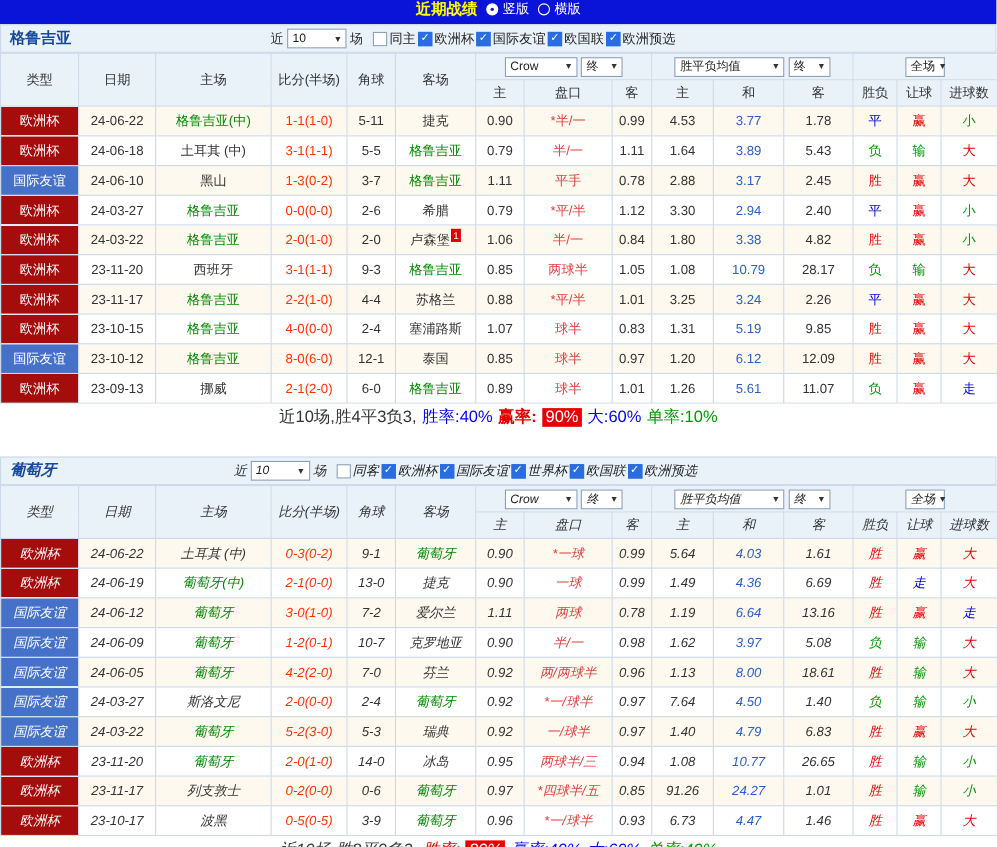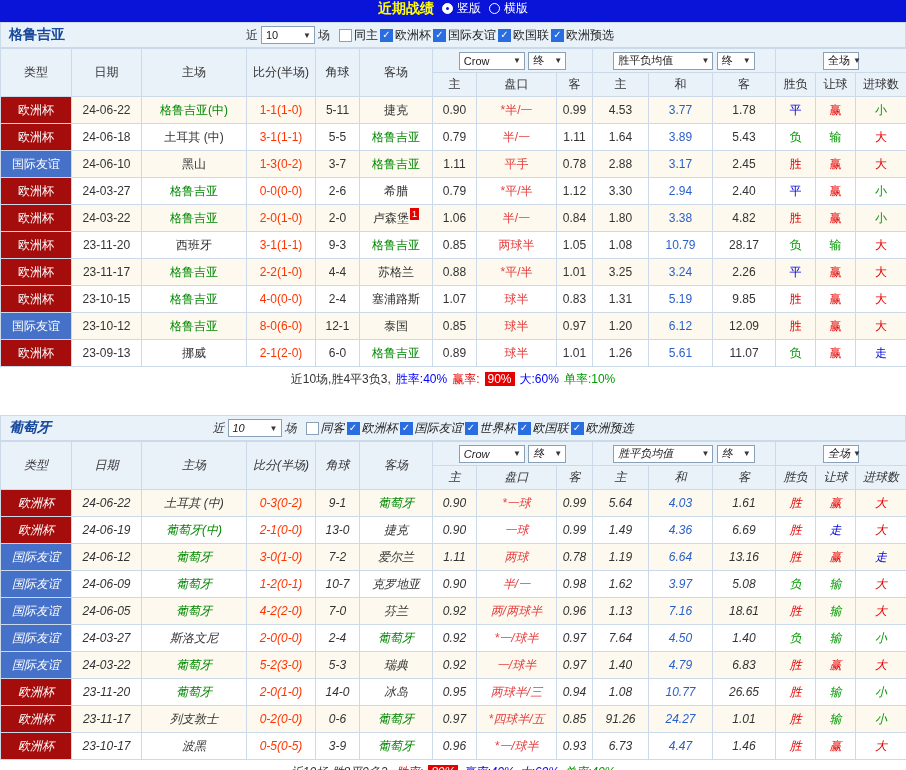--- a/index.html
+++ b/index.html
@@ -76,21 +76,21 @@
   .c-green { color:#009900; }
   .c-blue { color:#0000dd; }
   sup.badge {
     background:#e60000; color:#fff; font-size:9px; line-height:1;
     padding:1px 2px; margin-left:1px; vertical-align:super;
   }
 
   
   .footline {
     height:24px; display:flex; align-items:center; justify-content:center;
-    gap:5px; font-size:12px; background:#fff;
+    gap:5px; font-size:15px; background:#fff;
   }
   .footline .hl { padding:0 3px; }
 </style>
 </head>
 <body>
 
 <div class="topbar">
   <span class="title">近期战绩</span>
   <label class="radio">
     <span class="rdot selected"></span>
@@ -373,21 +373,21 @@
           <td class="res c-green">负</td>
           <td class="res c-red">赢</td>
           <td class="res c-blue">走</td>
         </tr>
       </tbody>
   </table>
 
   <div class="footline">
       <span style="color: rgb(51, 51, 51);">近10场,胜4平3负3,</span>
       <span style="color: rgb(0, 0, 255);">胜率:40%</span>
-      <span style="color: rgb(230, 0, 0);">赢率:</span>
+      <span style="color: rgb(230, 0, 0); font-weight: bold;">赢率:</span>
       <span class="hl" style="color: rgb(255, 255, 255); background: rgb(230, 0, 0);">90%</span>
       <span style="color: rgb(0, 0, 255);">大:60%</span>
       <span style="color: rgb(0, 153, 0);">单率:10%</span>
     </div>
 </section>
 
 <section>
   <div class="sec-head">
     <span class="team">葡萄牙</span>
     <div class="filters">
@@ -565,21 +565,21 @@
           <td class="type lg-blue">国际友谊</td>
           <td>24-06-05</td>
           <td class="green">葡萄牙</td>
           <td class="score">4-2(2-0)</td>
           <td>7-0</td>
           <td>芬兰</td>
           <td>0.92</td>
           <td class="pk">两/两球半</td>
           <td>0.96</td>
           <td>1.13</td>
-          <td class="blue">7.16</td>
+          <td class="blue">8.00</td>
           <td>18.61</td>
           <td class="res c-red">胜</td>
           <td class="res c-green">输</td>
           <td class="res c-red">大</td>
         </tr>
         <tr>
           <td class="type lg-blue">国际友谊</td>
           <td>24-03-27</td>
           <td>斯洛文尼</td>
           <td class="score">2-0(0-0)</td>

